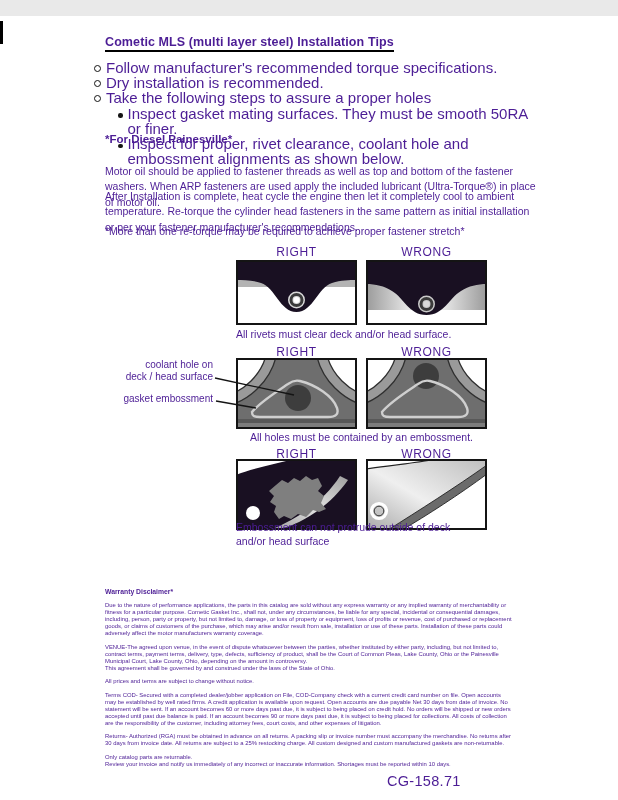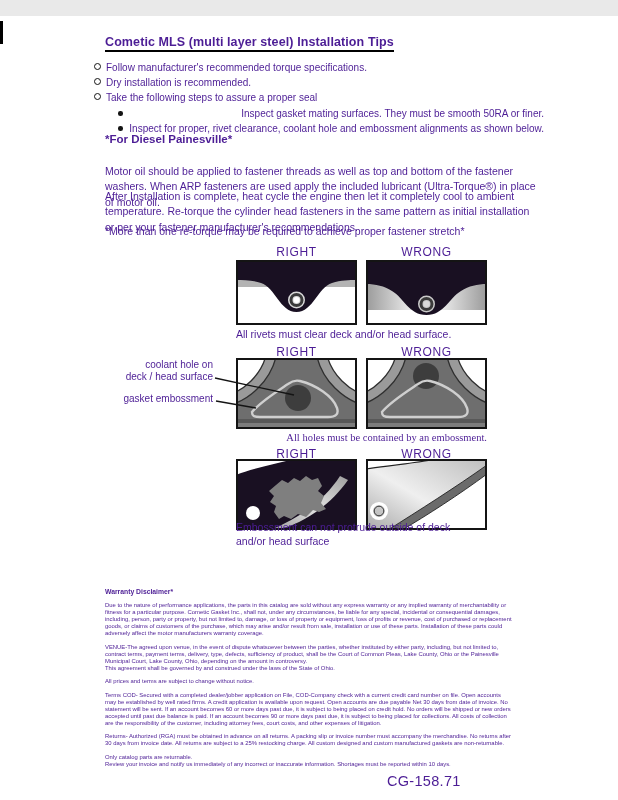--- a/index.html
+++ b/index.html
@@ -7,21 +7,21 @@
     position:relative;width:618px;height:800px;background:#ffffff;
     font-family:"Liberation Sans","DejaVu Sans",sans-serif;color:#4c1d95;
     overflow:hidden;margin:16px auto;
   }
   .abs{position:absolute;}
   .crop-mark{left:0;top:5px;width:3px;height:23px;background:#000;}
   .doc-title{
     left:105px;top:19px;font-size:12.5px;font-weight:bold;
     border-bottom:2px solid #000;padding-bottom:1px;letter-spacing:.1px;
   }
-  .bullets{left:94px;top:44px;width:450px;font-size:10px;line-height:15.2px;}
+  .bullets{left:94px;top:44px;width:450px;font-size:15px;line-height:15.2px;}
   .b-row{display:flex;align-items:baseline;}
   .b-row.sub{padding-left:24px;justify-content:space-between;}
   .b-marker{width:5px;height:5px;border:1.2px solid #141414;border-radius:50%;
     flex:0 0 auto;margin-right:5px;position:relative;top:-1px;}
   .b-marker.filled{background:#141414;width:4.5px;height:4.5px;border:none;}
   .diesel-head{left:105px;top:117px;font-size:11.5px;font-weight:bold;}
   .body-para{left:105px;width:436px;font-size:10.5px;line-height:15.4px;}
   .p1{top:148px;} .p2{top:173px;} .note{top:208px;}
   .rw-label{top:0;font-size:12px;letter-spacing:.6px;text-align:center;width:121px;}
   .diag-box{width:121px;display:block;}
@@ -46,21 +46,21 @@
     <div class="b-row">
       <span class="b-marker"></span>
       <span>Follow manufacturer's recommended torque specifications.</span>
     </div>
     <div class="b-row">
       <span class="b-marker"></span>
       <span>Dry installation is recommended.</span>
     </div>
     <div class="b-row">
       <span class="b-marker"></span>
-      <span>Take the following steps to assure a proper seal</span>
+      <span>Take the following steps to assure a proper holes</span>
     </div>
     <div class="b-row sub">
       <span class="b-marker filled"></span>
       <span>Inspect gasket mating surfaces.  They must be smooth 50RA or finer.</span>
     </div>
     <div class="b-row sub">
       <span class="b-marker filled"></span>
       <span>Inspect for proper, rivet clearance, coolant hole and embossment alignments as shown below.</span>
     </div>
   </div>
@@ -154,21 +154,21 @@
     <div>coolant hole on</div>
     <div>deck / head surface</div>
   </div>
   <div class="abs ann-label" style="left:95px;top:377px;">gasket embossment</div>
 
   <svg class="abs" style="left:210px;top:355px;pointer-events:none;" width="95" height="45" viewBox="0 0 95 45">
     <line x1="5" y1="7" x2="84" y2="24" stroke="#141414" stroke-width="1.3"></line>
     <line x1="6" y1="30" x2="46" y2="37" stroke="#141414" stroke-width="1.3"></line>
   </svg>
 
-  <div class="abs caption" style="left:236px;top:415px;width:251px;text-align:right;font-family:Liberation Serif, serif;">All holes must be contained by an embossment.</div>
+  <div class="abs caption" style="left:236px;top:415px;width:251px;text-align:center;">All holes must be contained by an embossment.</div>
 
   <div class="abs rw-label" style="left:236px;top:431px;">RIGHT</div>
   <div class="abs rw-label" style="left:366px;top:431px;">WRONG</div>
 
   <div class="abs" style="left:236px;top:443px;">
     <svg class="diag-box" width="121" height="71" viewBox="0 0 121 71">
       <defs>
         <linearGradient id="g3" x1="0" y1="1" x2="1" y2="0">
           <stop offset="0" stop-color="#9a9a9a"></stop>
             <stop offset="0.5" stop-color="#e3e3e3"></stop>

